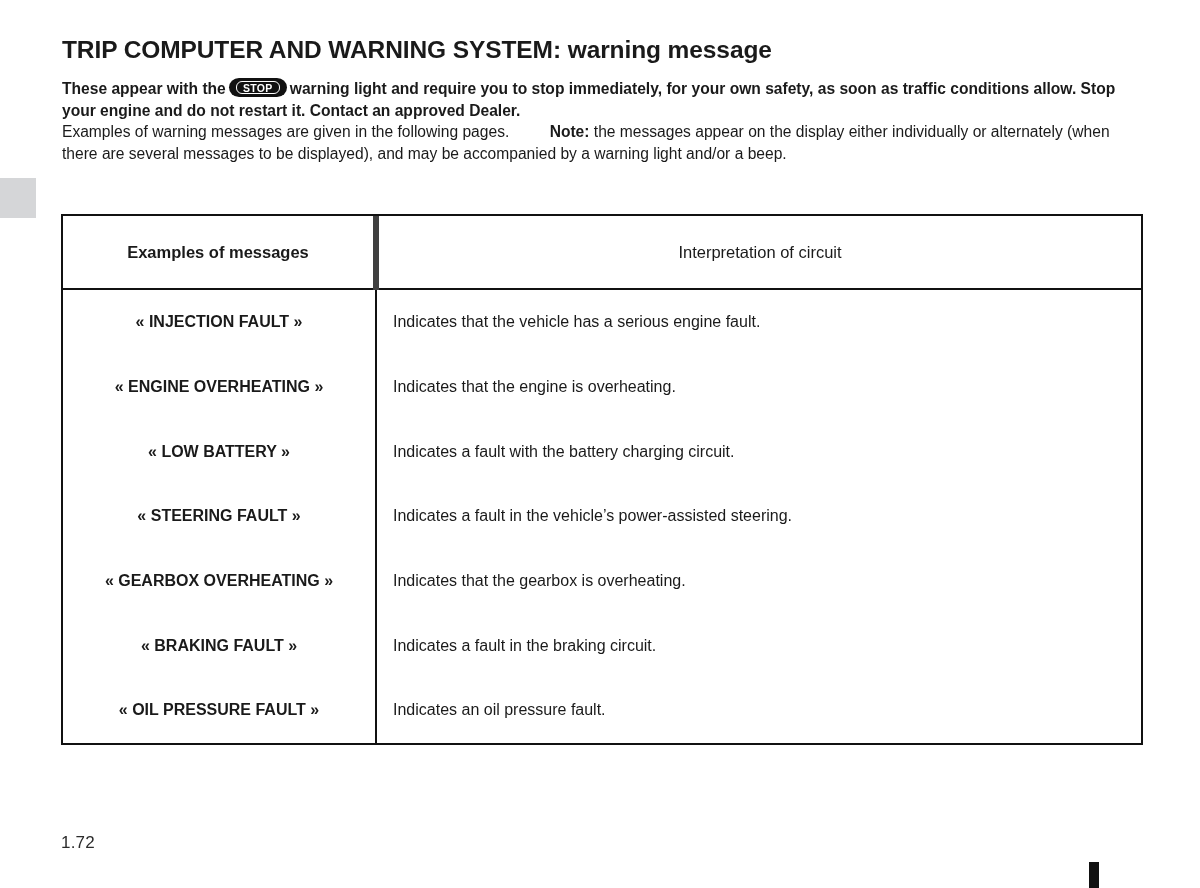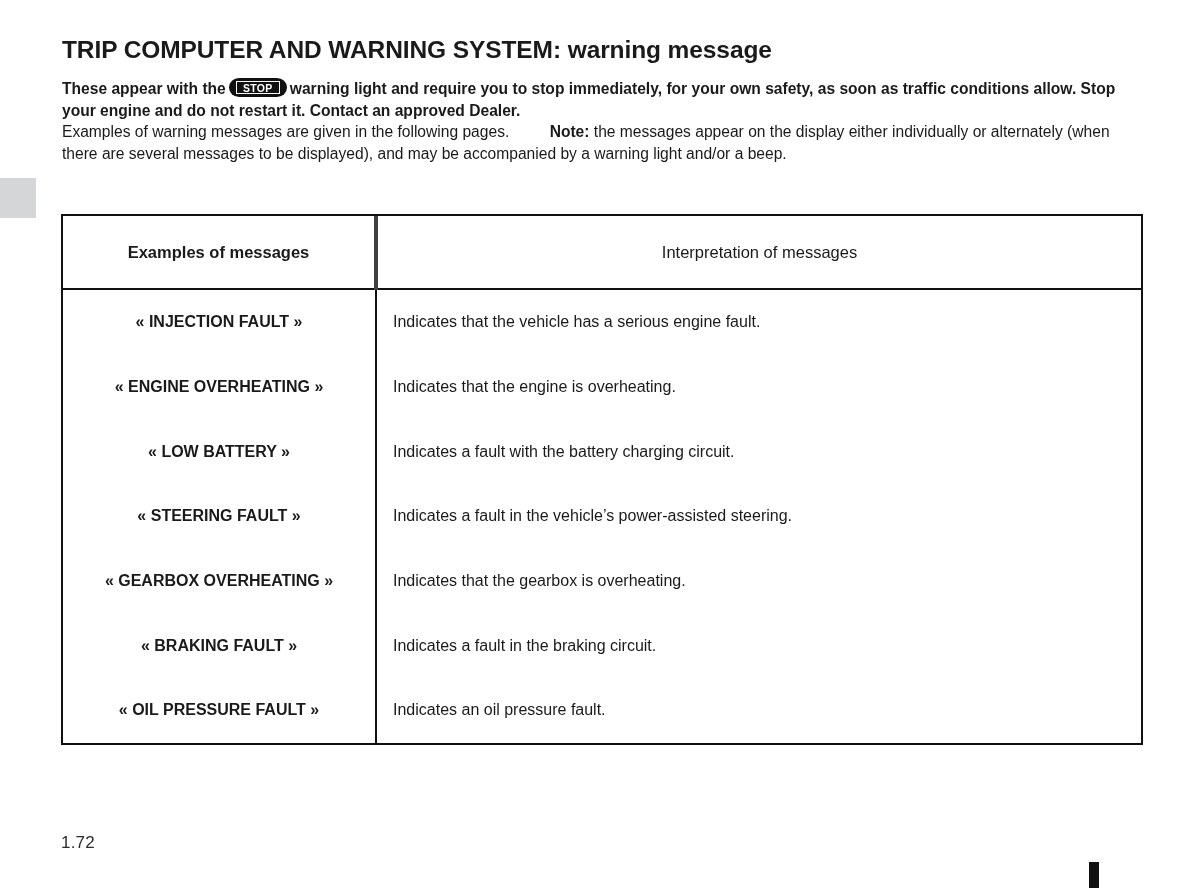--- a/index.html
+++ b/index.html
@@ -80,21 +80,21 @@
     vertical-align: -3px;
     margin: 0 3px;
   }
   .stop-glyph .stop-box {
     position: absolute;
     left: 7px;
     top: 3px;
     right: 7px;
     bottom: 3px;
     border: 1.6px solid #ffffff;
-    border-radius: 0;
+    border-radius: 6px;
     color: #ffffff;
     font-size: 10.5px;
     font-weight: bold;
     letter-spacing: 0.3px;
     line-height: 10px;
     text-align: right;
     display: flex;
     align-items: center;
     justify-content: center;
   }
@@ -120,21 +120,21 @@
   .msg-table thead th {
     height: 72px;
     border-bottom: 2px solid #111111;
     font-size: 16.5px;
     padding: 0 10px;
     vertical-align: middle;
   }
   .msg-table thead th.h-left {
     font-weight: bold;
     text-align: center;
-    border-right: 4px solid #404040;
+    border-right: 6px solid #404040;
   }
   .msg-table thead th.h-right {
     font-weight: normal;
     text-align: center;
   }
 
   .msg-table tbody td {
     height: 64.7px;
     font-size: 16px;
     padding: 0;
@@ -173,21 +173,21 @@
 
 <div class="msg-table">
   <table>
     <colgroup>
         <col class="c1">
         <col class="c2">
       </colgroup>
     <thead>
       <tr>
         <th class="h-left">Examples of messages</th>
-        <th class="h-right">Interpretation of messages</th>
+        <th class="h-right">Interpretation of circuit</th>
       </tr>
     </thead>
     <tbody>
       <tr>
         <td class="cell-msg">« INJECTION FAULT »</td>
         <td class="cell-desc">Indicates that the vehicle has a serious engine fault.</td>
       </tr>
       <tr>
         <td class="cell-msg">« ENGINE OVERHEATING »</td>
         <td class="cell-desc">Indicates that the engine is overheating.</td>

